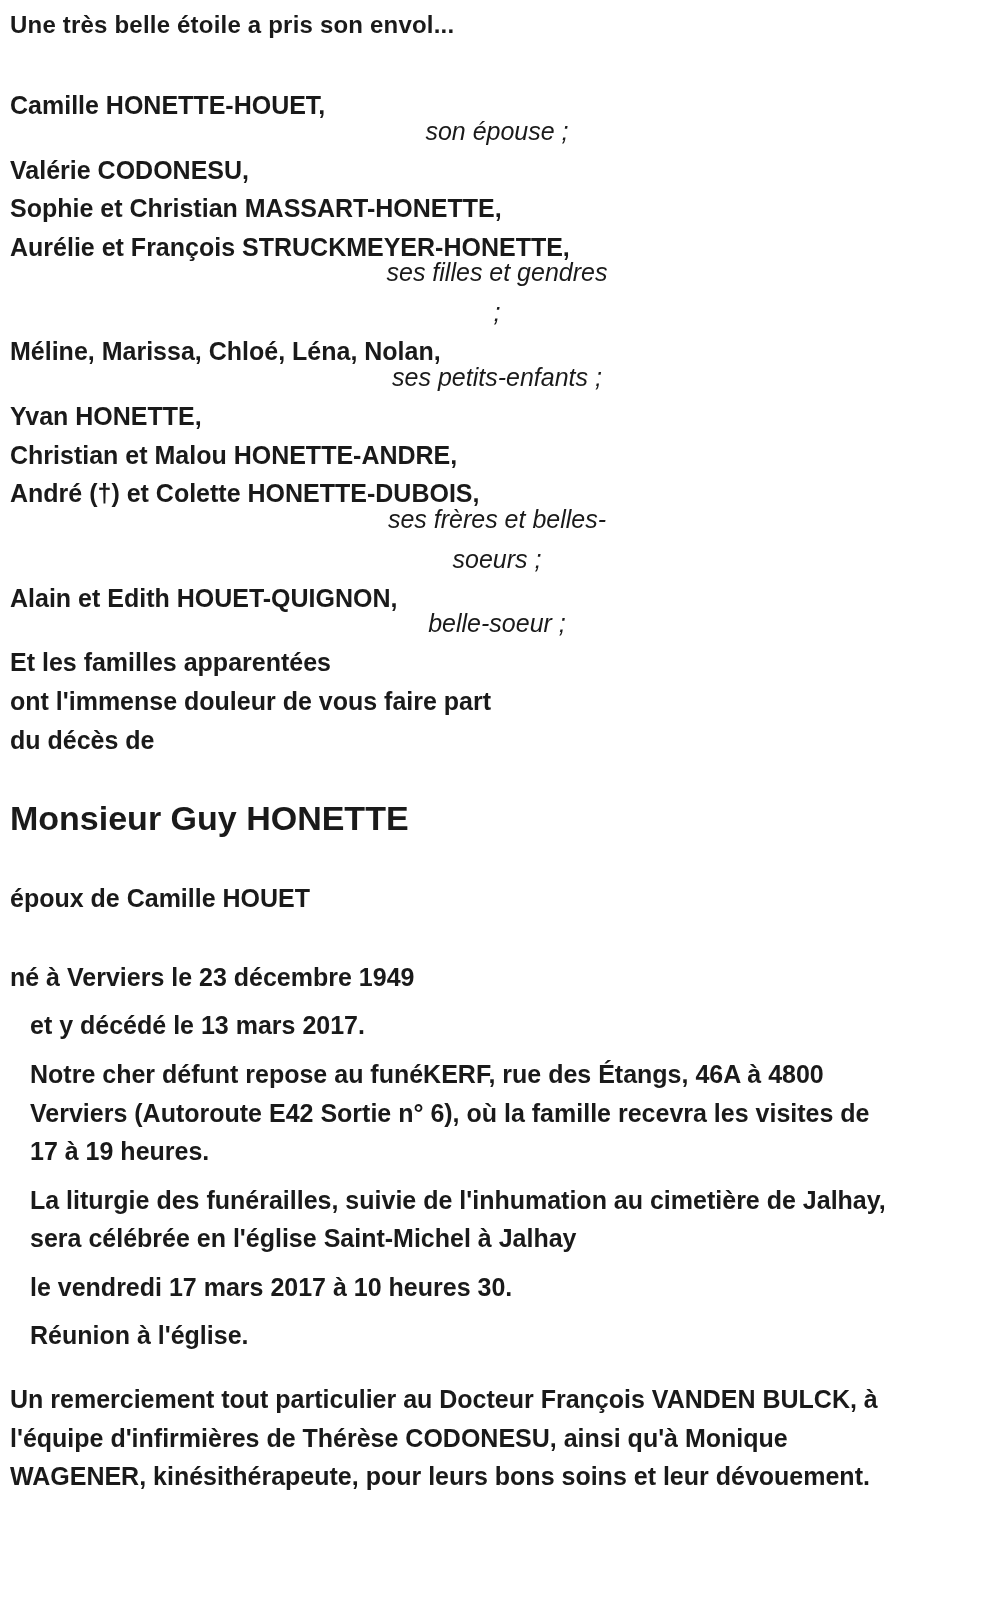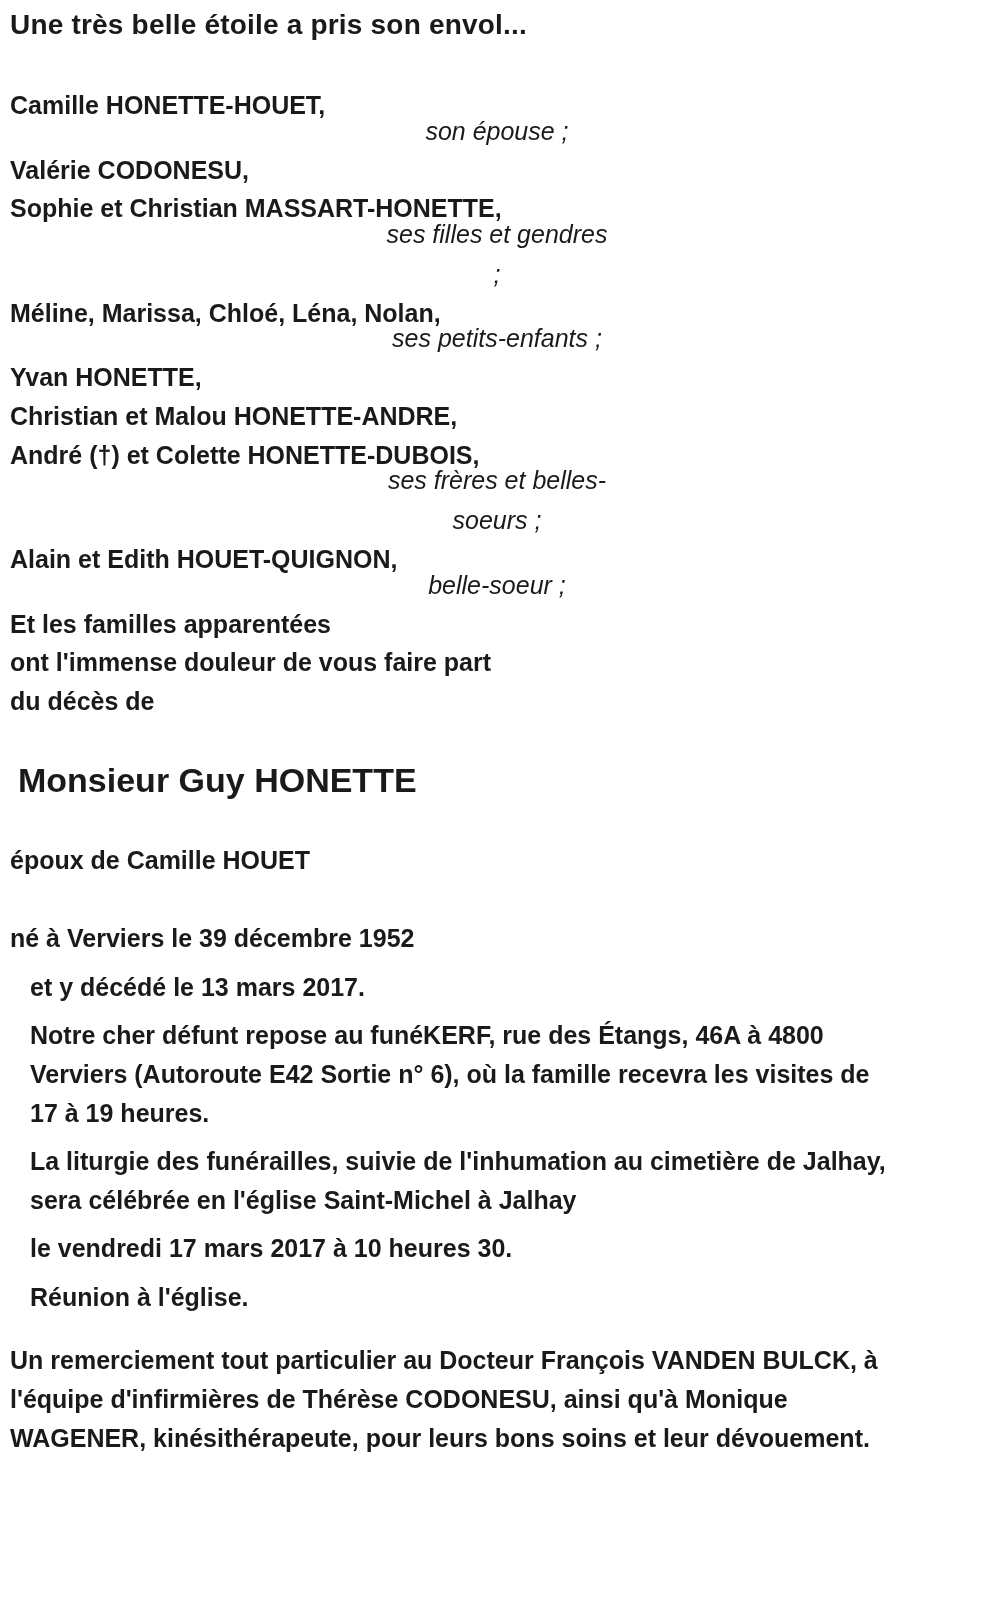--- a/index.html
+++ b/index.html
@@ -13,21 +13,21 @@
     width: 1000px;
     height: 1601px;
     padding: 8px 16px 0 10px;
     background: #ffffff;
     color: #1a1a1a;
     font-family: "Liberation Sans", "DejaVu Sans", sans-serif;
     overflow: hidden;
   }
   .opening {
     margin: 0 0 44px 0;
-    font-size: 28px;
+    font-size: 24px;
     font-weight: 700;
     line-height: 34px;
     letter-spacing: 0.2px;
   }
   .name-line,
   .announcement-line,
   .plain-line {
     font-size: 25px;
     font-weight: 700;
     line-height: 38.6px;
@@ -37,21 +37,21 @@
     margin-top: -14px;
     text-align: center;
   }
   .relation-line {
     font-size: 25px;
     font-style: italic;
     line-height: 40px;
     white-space: nowrap;
   }
   .deceased {
-    margin: 36px 0 0 8px;
+    margin: 36px 0 0 0;
     font-size: 34px;
     font-weight: 700;
     line-height: 46px;
     white-space: nowrap;
   }
   .spouse  { margin-top: 38px; }
   .birth   { margin-top: 40px; }
   .mt10    { margin-top: 10px; margin-left: 20px; }
   .mt12    { margin-top: 25px; }
   .bold-line {
@@ -73,20 +73,21 @@
     <div class="family-group">
       <div class="name-line">Camille HONETTE-HOUET,</div>
       <div class="relation">
         <div class="relation-line">son épouse ;</div>
       </div>
     </div>
 
     <div class="family-group">
       <div class="name-line">Valérie CODONESU,</div>
       <div class="name-line">Sophie et Christian MASSART-HONETTE,</div>
+      <div class="name-line">Aurélie et François STRUCKMEYER-HONETTE,</div>
       <div class="relation">
         <div class="relation-line">ses filles et gendres</div>
         <div class="relation-line">;</div>
       </div>
     </div>
 
     <div class="family-group">
       <div class="name-line">Méline, Marissa, Chloé, Léna, Nolan,</div>
       <div class="relation">
         <div class="relation-line">ses petits-enfants ;</div>
@@ -115,21 +116,21 @@
   <section>
     <div class="announcement-line">Et les familles apparentées</div>
     <div class="announcement-line">ont l'immense douleur de vous faire part</div>
     <div class="announcement-line">du décès de</div>
   </section>
 
   <h2 class="deceased">Monsieur Guy HONETTE</h2>
 
   <div class="plain-line spouse">époux de Camille HOUET</div>
 
-  <div class="plain-line birth">né à Verviers le 39 décembre 1952</div>
+  <div class="plain-line birth">né à Verviers le 23 décembre 1949</div>
   <div class="plain-line mt10">et y décédé le 13 mars 2017.</div>
 
   <section class="mt10">
     <div class="plain-line">Notre cher défunt repose au funéKERF, rue des Étangs, 46A à 4800</div>
     <div class="plain-line">Verviers (Autoroute E42 Sortie n° 6), où la famille recevra les visites de</div>
     <div class="plain-line">17 à 19 heures.</div>
   </section>
 
   <section class="mt10">
     <div class="plain-line">La liturgie des funérailles, suivie de l'inhumation au cimetière de Jalhay,</div>

